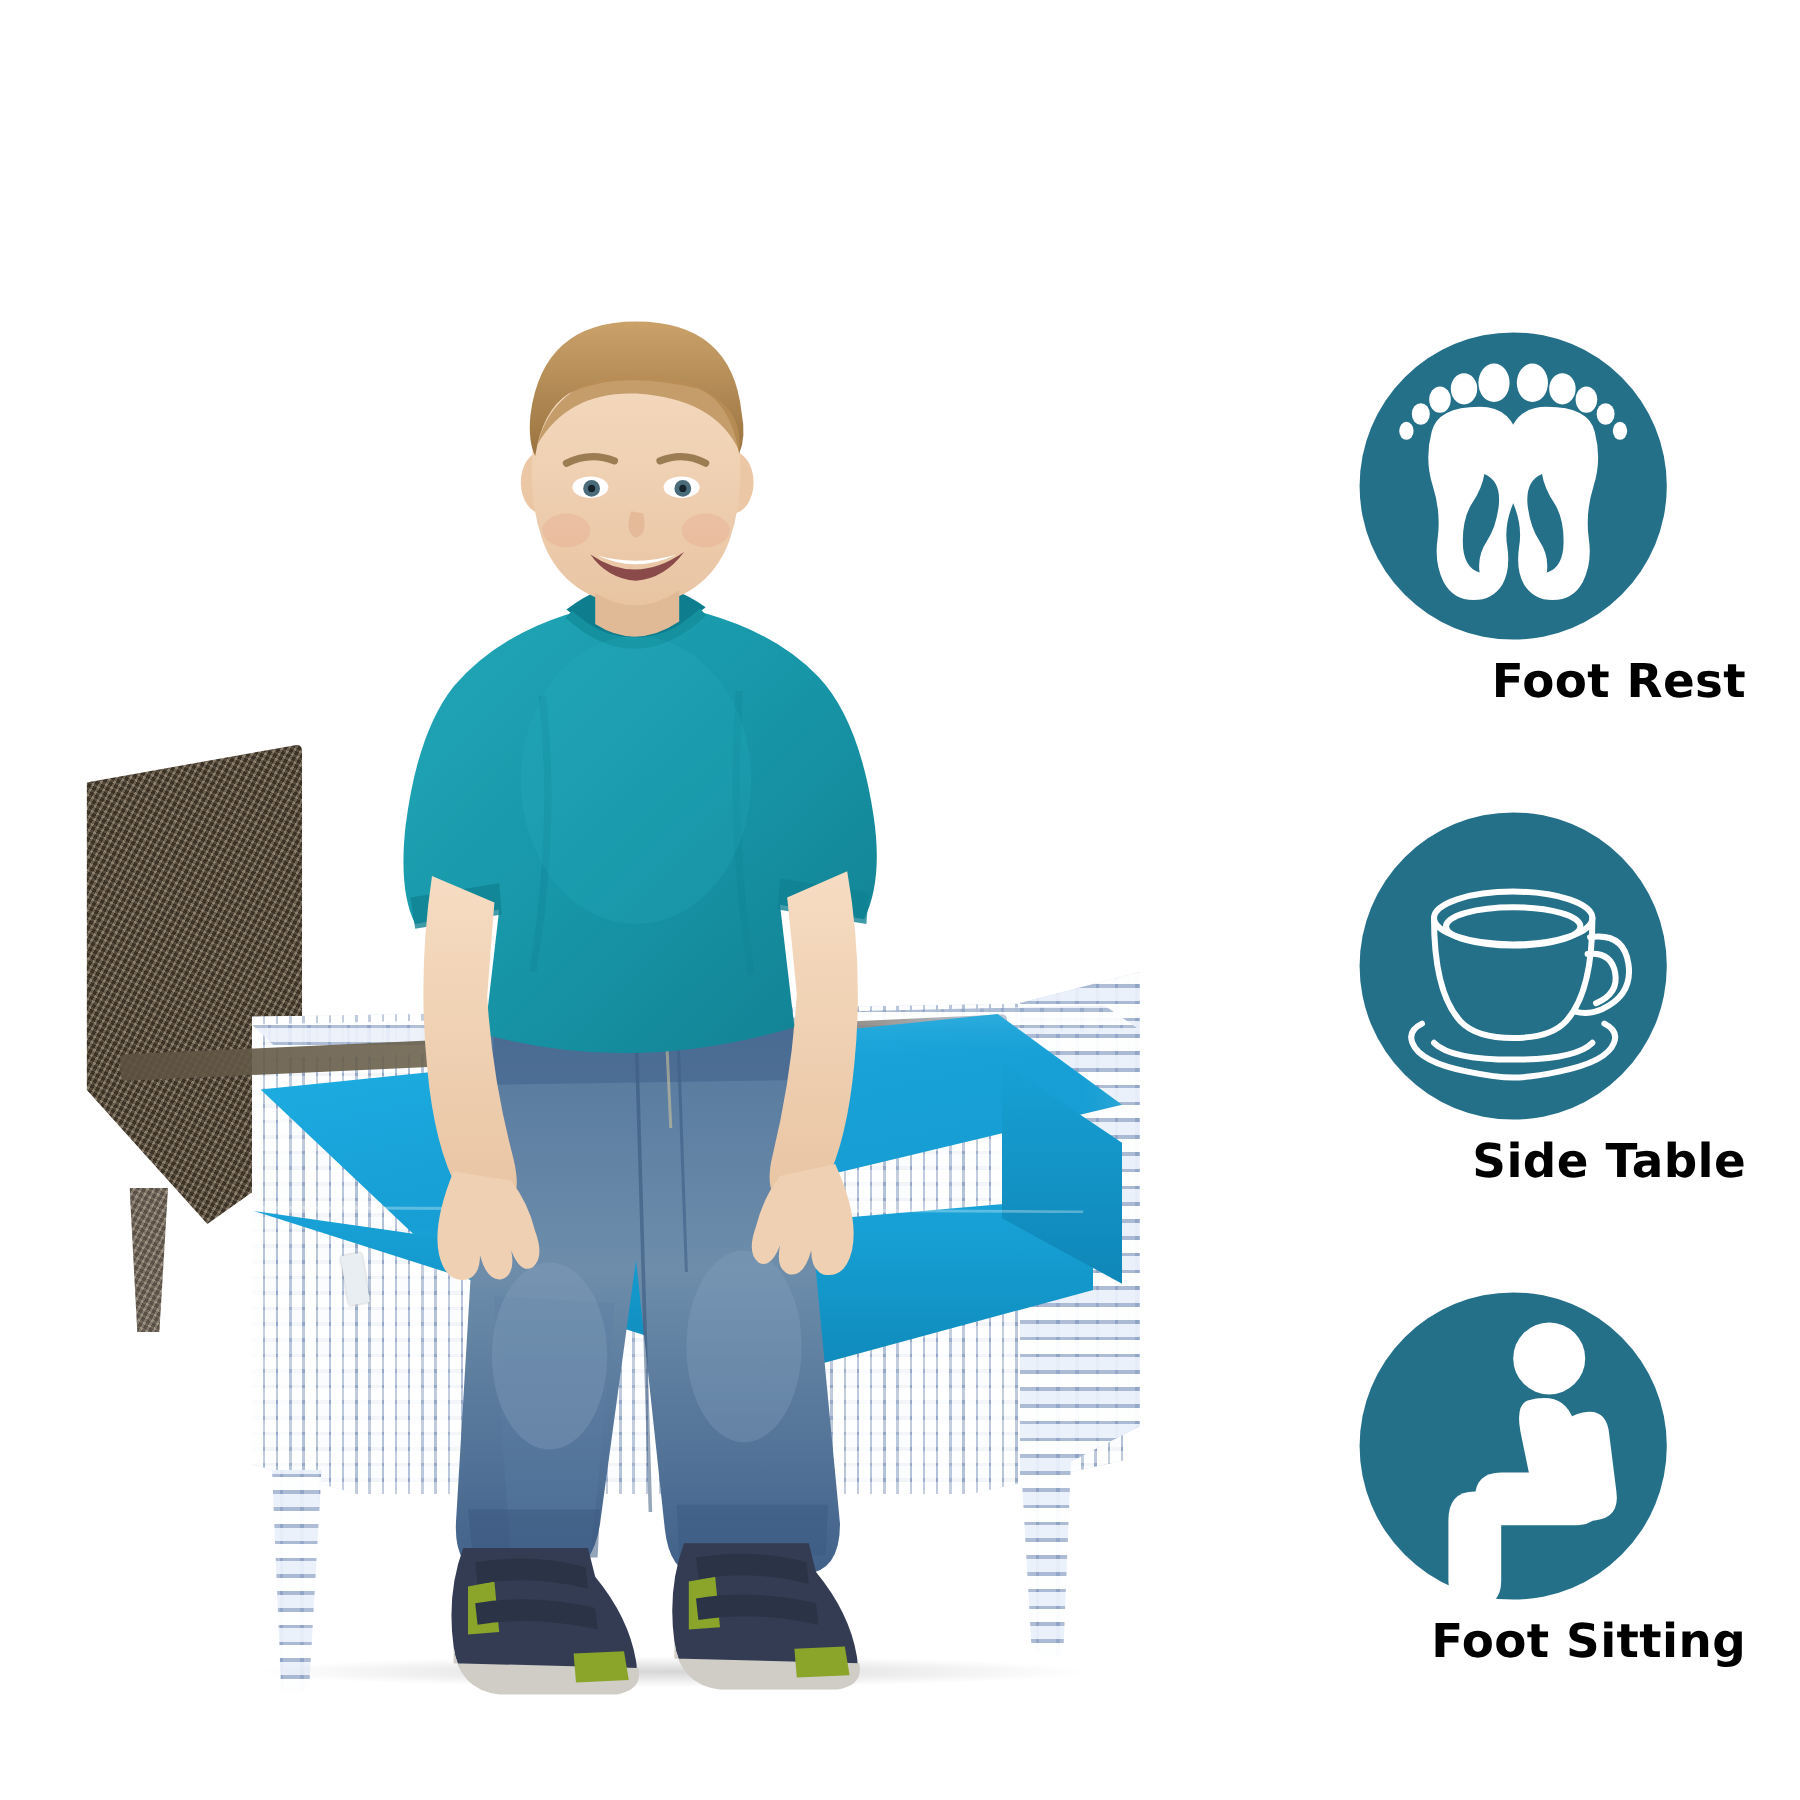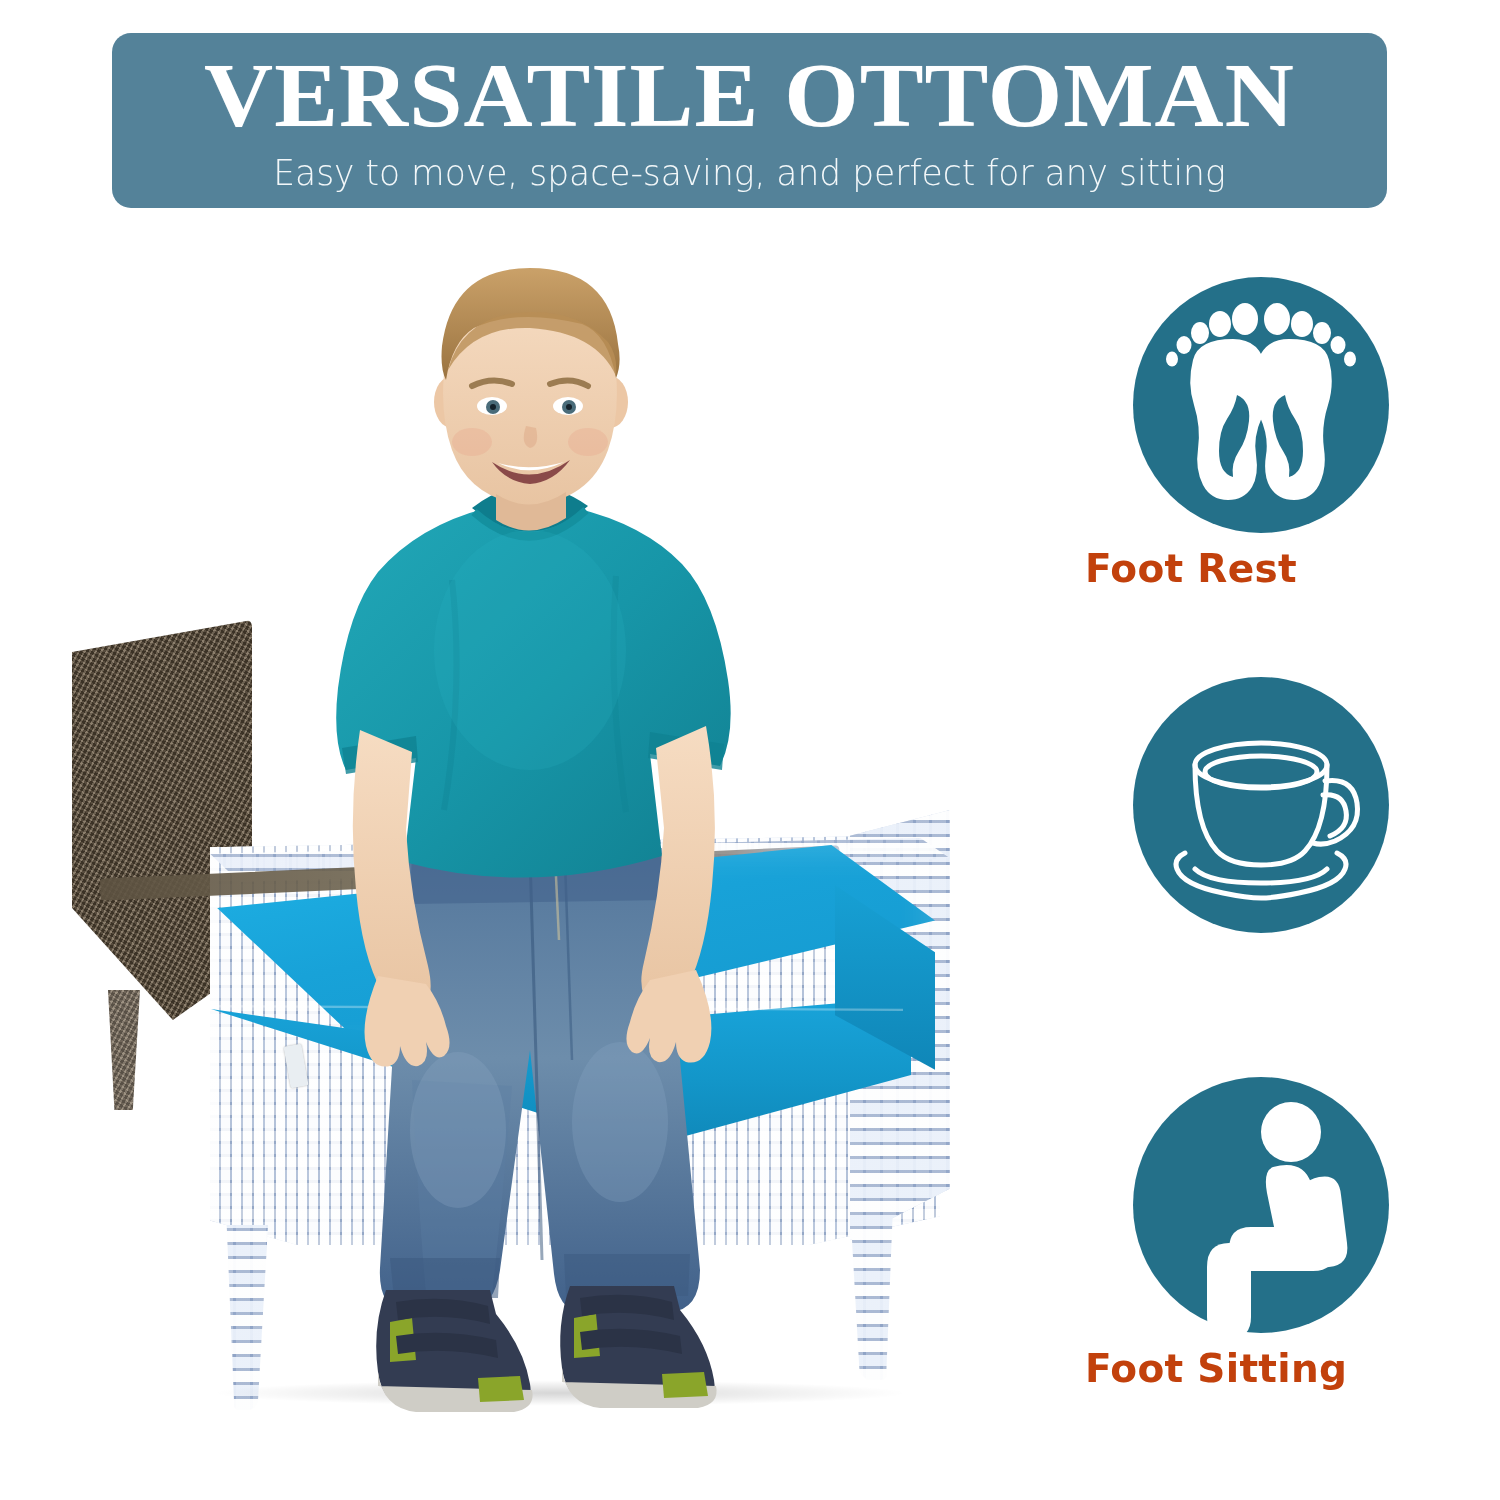--- a/index.html
+++ b/index.html
@@ -43,26 +43,26 @@
 
   
   .features{position:absolute;left:1120px;top:250px;width:300px;}
   .feature{position:relative;width:300px;height:400px;}
   .feature .circle{
     position:absolute;left:13px;top:27px;width:256px;height:256px;
     border-radius:50%;background:#247089;
   }
   .feature .flabel{
     position:absolute;left:-35px;top:296px;width:370px;
-    text-align:left;
+    text-align:right;
     font-family:"DejaVu Sans", sans-serif;
     font-weight:bold;
     font-size:39px;
     letter-spacing:.3px;
-    color:#c2410c;
+    color:#000000;
     white-space:nowrap;
   }
   .feature svg{position:absolute;left:13px;top:27px;width:256px;height:256px;}
 
   
   .photo{position:absolute;left:60px;top:250px;width:1000px;height:1250px;}
 
   
   .ott{position:absolute;left:0;top:0;width:1000px;height:1250px;}
 
@@ -107,24 +107,20 @@
   }
 
   
   .kid{position:absolute;left:0;top:0;width:1000px;height:1250px;}
 </style>
 </head>
 <body>
 
 <div id="root">
 
-  <div class="banner">
-    <div class="banner-title">VERSATILE OTTOMAN</div>
-    <div class="banner-sub">Easy to move, space-saving, and perfect for any sitting</div>
-  </div>
 
   <div class="photo">
 
     <div class="ott">
 
       <div class="weave-dark" style="position:absolute;left:12px;top:370px;width:180px;height:400px;
                   clip-path:polygon(0% 8%, 100% 0%, 100% 86%, 56% 100%, 0% 72%);
                   border-radius:6px;"></div>
 
       <div class="weave-light" style="position:absolute;left:150px;top:585px;width:730px;height:410px;
@@ -327,20 +323,21 @@
 
           <ellipse cx="128" cy="95" rx="56" ry="16"></ellipse>
 
           <path d="M192 104 q28 -4 32 22 q4 26 -22 38 q-12 5 -22 2"></path>
           <path d="M190 118 q20 -2 23 16 q3 17 -16 25"></path>
 
           <path d="M52 176 q-12 6 -8 16 q6 16 46 24 q24 5 38 5 q14 0 38 -5 q40 -8 46 -24 q4 -10 -8 -16"></path>
           <path d="M62 192 q14 14 66 14 q52 0 66 -14"></path>
         </g>
       </svg>
+      <div class="flabel">Side Table</div>
     </div>
 
     <div class="feature">
       <div class="circle"></div>
       <svg viewBox="0 0 256 256">
         <g fill="#ffffff">
           <circle cx="158" cy="55" r="30"></circle>
 
           <path d="M140 90 q30 -8 38 16 l10 62 q4 22 -18 24 q-20 2 -24 -18 l-12 -58 q-4 -22 6 -26 Z"></path>
 

